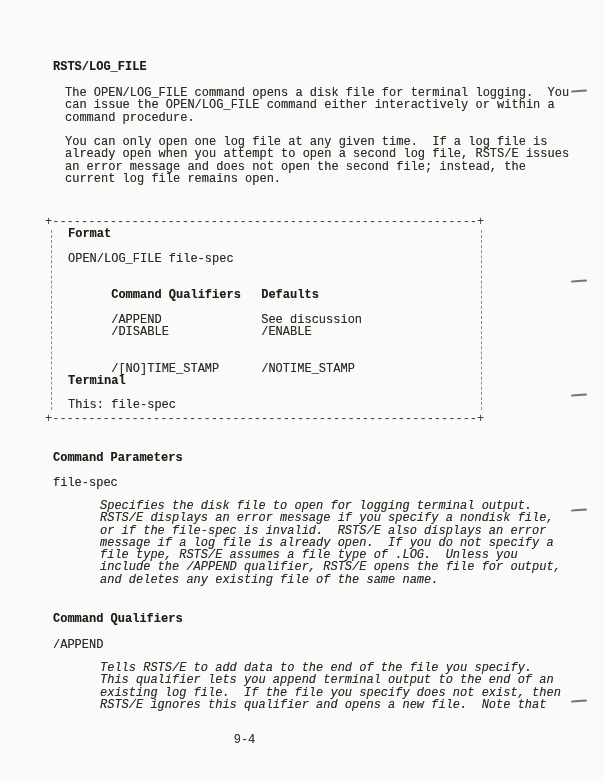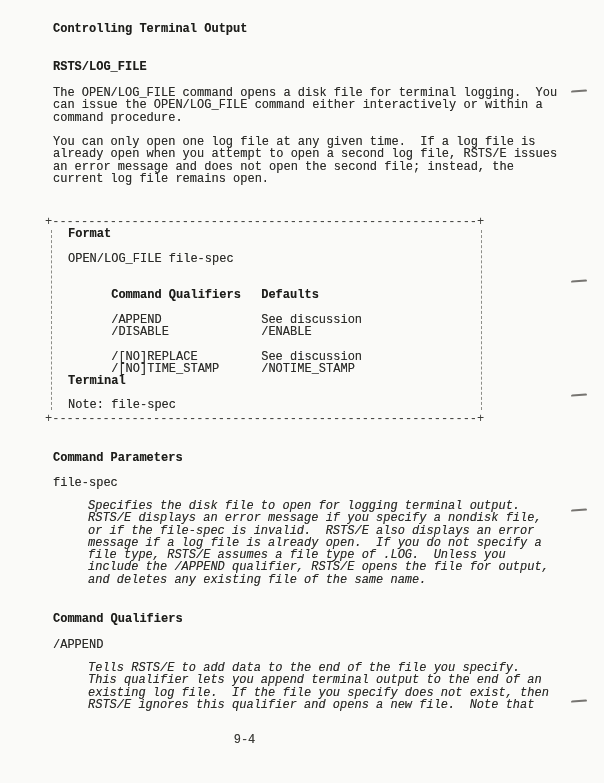--- a/index.html
+++ b/index.html
@@ -9,21 +9,21 @@
     height: 783px;
     background: #fafaf8;
     overflow: hidden;
     font-family: "Liberation Mono", "DejaVu Sans Mono", monospace;
     font-size: 12px;
     line-height: 12.3px;
     color: #2b2b28;
     text-shadow: 0 0 0.6px rgba(20,20,20,0.45);
   }
   .abs { position: absolute; }
-  .pre { white-space: pre; }
+  .pre { white-space: pre; margin-left: 12px; }
   .bold { font-weight: bold; color: #1d1d1a; }
   .lm { left: 53px; }           
   .indent { left: 88px; font-style: italic; }       
 
   
   .format-box {
     position: absolute;
     left: 45px; top: 216px;
     width: 446px; height: 212px;
   }
@@ -59,21 +59,20 @@
     border-radius: 2px 2px 1px 1px;
     transform: rotate(-4deg);
     opacity: 0.8;
   }
 </style>
 </head>
 <body>
 
 <div class="page">
 
-  <div class="abs lm bold" style="top:23px">Controlling Terminal Output</div>
 
   <div class="abs lm bold" style="top:61px">RSTS/LOG_FILE</div>
 
   <div class="abs lm pre" style="top:87px">The OPEN/LOG_FILE command opens a disk file for terminal logging.  You
 can issue the OPEN/LOG_FILE command either interactively or within a
 command procedure.</div>
 
   <div class="abs lm pre" style="top:136px">You can only open one log file at any given time.  If a log file is
 already open when you attempt to open a second log file, RSTS/E issues
 an error message and does not open the second file; instead, the
@@ -91,30 +90,27 @@
     <div class="box-row" style="top:61px">
       <span class="qcol bold">Command Qualifiers</span><span class="bold">Defaults</span>
     </div>
 
     <div class="box-row" style="top:86px">
       <span class="qcol">/APPEND</span><span>See discussion</span>
     </div>
     <div class="box-row" style="top:98px">
       <span class="qcol">/DISABLE</span><span>/ENABLE</span>
     </div>
-    <div class="box-row" style="top:123px">
-      <span class="qcol">/[NO]REPLACE</span><span>See discussion</span>
-    </div>
     <div class="box-row" style="top:135px">
       <span class="qcol">/[NO]TIME_STAMP</span><span>/NOTIME_STAMP</span>
     </div>
 
     <div class="box-row bold" style="top:159px">Terminal</div>
 
-    <div class="box-row" style="top:183px">Note: file-spec</div>
+    <div class="box-row" style="top:183px">This: file-spec</div>
 
     <div class="box-border" style="top:197px">+-----------------------------------------------------------+</div>
   </div>
 
   <div class="abs lm bold" style="top:452px">Command Parameters</div>
 
   <div class="abs lm" style="top:477px">file-spec</div>
 
   <div class="abs indent pre" style="top:500px">Specifies the disk file to open for logging terminal output.
 RSTS/E displays an error message if you specify a nondisk file,

